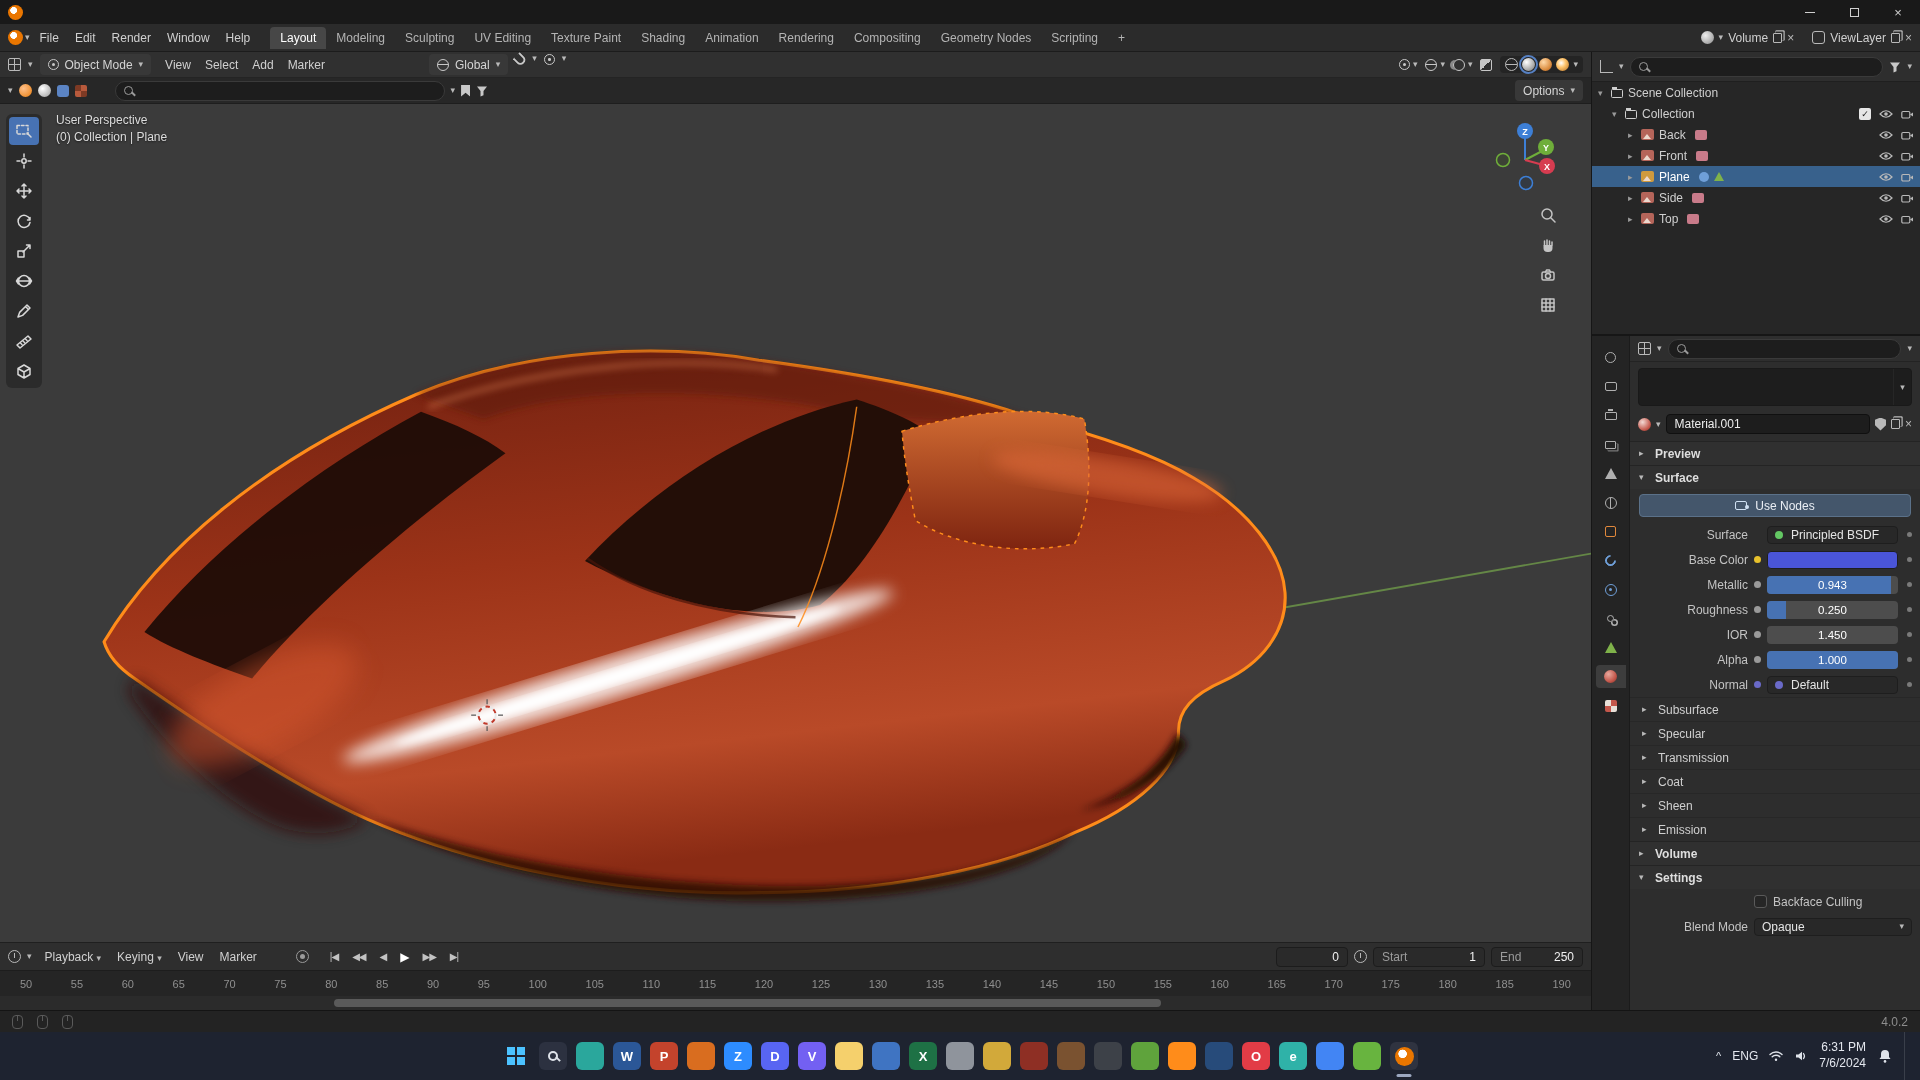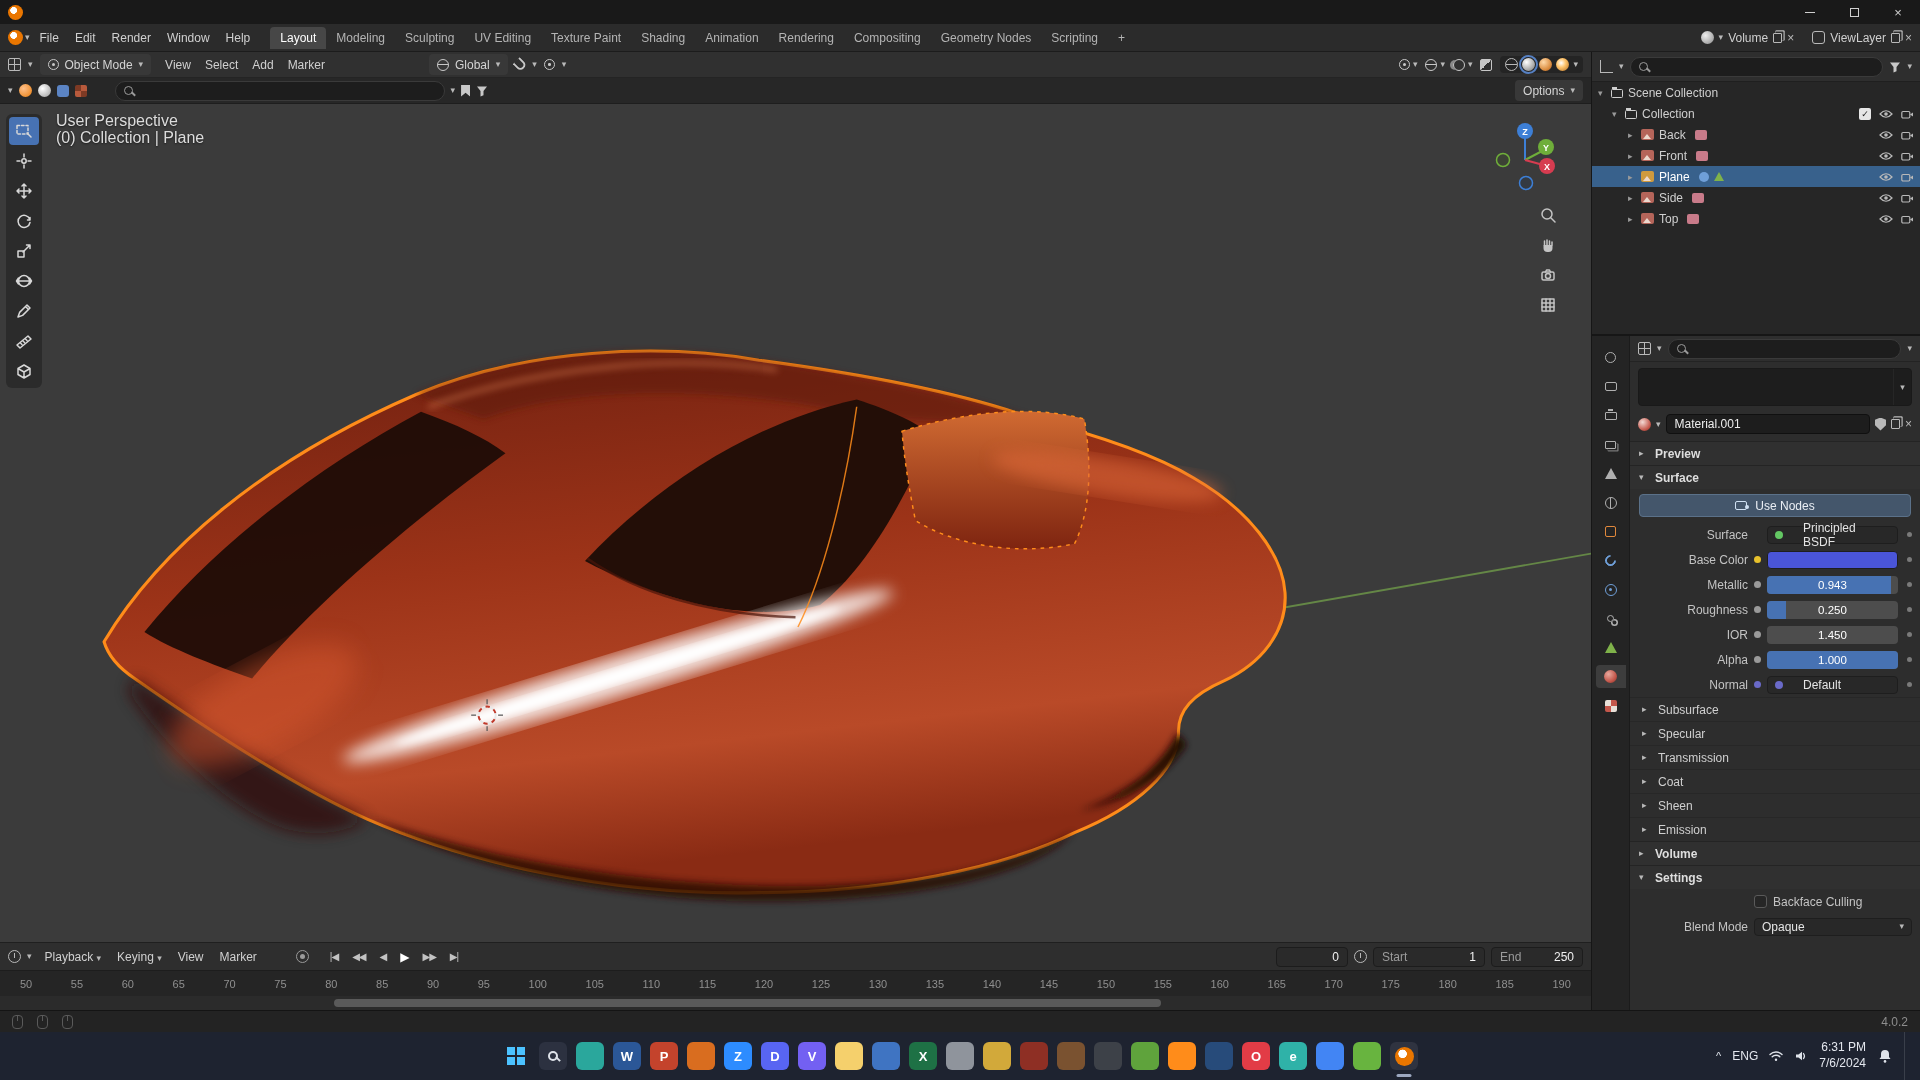--- a/index.html
+++ b/index.html
@@ -30,21 +30,21 @@
 .vheader2{height:26px;background:#272727;display:flex;align-items:center;gap:6px;padding:0 8px;border-bottom:1px solid #1e1e1e;flex:none}
 .pill{background:#383838;border-radius:4px;padding:0 8px;height:21px;display:flex;align-items:center;gap:6px;white-space:nowrap}
 .hmenu{padding:3px 7px;border-radius:4px;white-space:nowrap;color:#d0d0d0}
 .grid-ic{width:13px;height:13px;border:1.3px solid #b9b9b9;border-radius:2px;background:linear-gradient(#b9b9b9 0 0) center/1.3px 100% no-repeat,linear-gradient(#b9b9b9 0 0) center/100% 1.3px no-repeat}
 .cursor-ic{width:11px;height:11px;border:1.3px solid #c8c8c8;border-radius:50%;position:relative}
 .cursor-ic::after{content:"";position:absolute;inset:3px;background:#c8c8c8;border-radius:50%}
 .globe-ic{width:12px;height:12px;border:1.3px solid #c8c8c8;border-radius:50%;background:linear-gradient(#c8c8c8 0 0) center/100% 1.2px no-repeat}
 .magnet-ic{width:10px;height:11px;border:2.6px solid #c8c8c8;border-bottom:none;border-radius:6px 6px 0 0;transform:rotate(135deg)}
 .prop-ic{width:11px;height:11px;border:1.4px solid #c8c8c8;border-radius:50%;position:relative}
 .prop-ic::after{content:"";position:absolute;inset:3.2px;background:#c8c8c8;border-radius:50%}
-.vh-center{display:flex;align-items:center;gap:7px;margin-left:90px}
+.vh-center{display:flex;gap:7px;margin-left:90px}
 .vh-right{margin-left:auto;display:flex;align-items:center;gap:8px}
 .hbtn{display:flex;align-items:center;gap:3px}
 .overlay-ic{width:12px;height:12px;border:1.3px solid #c8c8c8;border-radius:50%;box-shadow:-4px 0 0 -1px #8a8a8a}
 .xray-ic{width:12px;height:12px;border:1.3px solid #c8c8c8;border-radius:2px;background:linear-gradient(135deg,#c8c8c8 50%,transparent 50%)}
 .shading{display:flex;align-items:center;gap:4px;background:#242424;border-radius:4px;padding:2px 5px}
 .shade-ball{width:13px;height:13px;border-radius:50%}
 .shade-ball.wire{border:1.4px solid #b9b9b9;background:linear-gradient(#b9b9b9 0 0) center/100% 1.2px no-repeat}
 .shade-ball.solid{background:radial-gradient(circle at 35% 32%,#fff,#9f9f9f 70%,#666)}
 .shade-ball.material{background:radial-gradient(circle at 35% 32%,#ffd9a8,#d98a3c 65%,#8a4a1e)}
 .shade-ball.rendered{background:radial-gradient(circle at 40% 38%,#fff,#ffc46b 40%,#b06a20)}
@@ -56,21 +56,21 @@
 .checker{width:12px;height:12px;border-radius:2px;background:conic-gradient(#b85a3c 0 25%,#7e3a24 0 50%,#b85a3c 0 75%,#7e3a24 0)}
 .bookmark{width:9px;height:12px;background:#c8c8c8;clip-path:polygon(0 0,100% 0,100% 100%,50% 68%,0 100%)}
 .search{height:20px;background:#1d1d1d;border:1px solid #3a3a3a;border-radius:10px;display:flex;align-items:center;padding:0 8px;gap:6px;color:#888}
 .mag{width:9px;height:9px;border:1.6px solid #9a9a9a;border-radius:50%;position:relative;flex:none}
 .mag::after{content:"";position:absolute;width:5px;height:1.8px;background:#9a9a9a;transform:rotate(45deg);right:-4px;bottom:-1px}
 
 .main{flex:1;display:flex;min-height:0}
 .vp-col{flex:1;display:flex;flex-direction:column;min-width:0;border-right:1px solid #161616}
 .viewport{position:relative;flex:1;background:#3b3b3b;overflow:hidden}
 .vp-svg{position:absolute;inset:0;width:100%;height:100%}
-.vp-text{position:absolute;left:56px;top:8px;color:#dcdcdc;text-shadow:0 1px 2px rgba(0,0,0,.55);line-height:17px;font-size:16px}
+.vp-text{position:absolute;left:56px;top:8px;color:#dcdcdc;text-shadow:0 1px 2px rgba(0,0,0,.55);line-height:17px;font-size:12px}
 .toolbar{position:absolute;left:6px;top:10px;display:flex;flex-direction:column;gap:2px;background:rgba(42,42,42,.92);padding:3px;border-radius:6px}
 .tool{width:30px;height:28px;display:flex;align-items:center;justify-content:center;border-radius:4px}
 .tool.active{background:#4772b3}
 .tool svg{stroke:#d8d8d8;fill:none;stroke-width:1.5;stroke-linecap:round;stroke-linejoin:round}
 .gizmo{position:absolute;right:22px;top:12px;width:86px;height:86px}
 .gizmo text{fill:#fff;font-size:9px;font-weight:bold;text-anchor:middle;font-family:"Liberation Sans",sans-serif}
 .side-icons{position:absolute;right:34px;top:102px;display:flex;flex-direction:column;gap:12px;align-items:center}
 .side-icons svg{stroke:#c4c4c4;fill:none;stroke-width:1.5;stroke-linecap:round;stroke-linejoin:round}
 
 .tl-header{height:28px;background:#2e2e2e;display:flex;align-items:center;padding:0 8px;gap:6px;border-top:1px solid #1f1f1f;flex:none}
@@ -145,21 +145,21 @@
 .node-ic::after{content:"";position:absolute;right:-3px;top:2.5px;width:4px;height:4px;border-radius:50%;background:#cfe0f2}
 .prow{height:25px;display:flex;align-items:center;padding-right:8px;gap:6px;flex:none}
 .plabel{width:118px;text-align:right;color:#c3c3c3;flex:none}
 .socket{width:7px;height:7px;border-radius:50%;background:#9a9a9a;flex:none}
 .socket.yellow{background:#e7c12c}
 .socket.purple{background:#6a6ac8}
 .socket.none{background:transparent}
 .slider{position:relative;flex:1;height:18px;background:#4d4d4d;border-radius:4px;overflow:hidden;display:flex;align-items:center;justify-content:center;color:#fff}
 .slider .fill{position:absolute;left:0;top:0;bottom:0;background:#4772b3}
 .slider .sval{position:relative;z-index:1;font-size:11.5px}
-.menufield{flex:1;height:18px;background:#282828;border:1px solid #1e1e1e;border-radius:4px;display:flex;align-items:center;gap:20px;padding:0 7px;color:#e4e4e4}
+.menufield{flex:1;height:18px;background:#282828;border:1px solid #1e1e1e;border-radius:4px;display:flex;align-items:center;gap:8px;padding:0 7px;color:#e4e4e4}
 .gdot{width:8px;height:8px;border-radius:50%;background:#63c763;flex:none}
 .bdot{width:8px;height:8px;border-radius:50%;background:#6a6ac8;flex:none}
 .colorswatch{flex:1;height:18px;border-radius:4px;border:1px solid #1e1e1e}
 .dec-dot{width:5px;height:5px;border-radius:50%;background:#7a7a7a;flex:none;margin-left:3px}
 .psub{height:24px;display:flex;align-items:center;gap:7px;padding:0 12px;color:#cfcfcf;border-top:1px solid #272727;flex:none}
 .checkbox{width:13px;height:13px;background:#262626;border:1px solid #5a5a5a;border-radius:3px;flex:none}
 
 .statusbar{height:22px;background:#232323;border-top:1px solid #141414;display:flex;align-items:center;gap:14px;padding:0 12px;color:#8d8d8d;flex:none}
 .hint{width:11px;height:14px;border:1.3px solid #5a5a5a;border-radius:4px;background:linear-gradient(#5a5a5a 0 0) top center/1.3px 5px no-repeat}
 .version{margin-left:auto}

